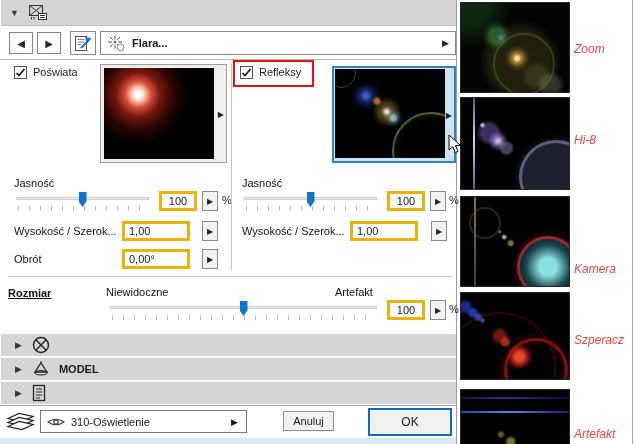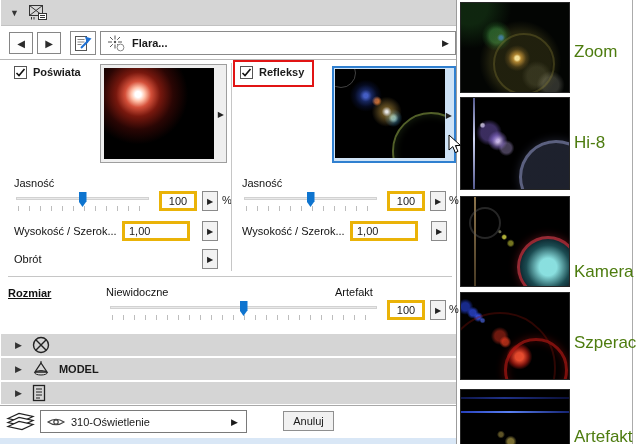--- a/index.html
+++ b/index.html
@@ -34,21 +34,21 @@
     left:100px; top:31px; width:356px; height:24px; background:#fff;
     border:1px solid #8a8a8a; display:flex; align-items:center;
   }
   .flare-dd .dd-label { font-weight:bold; font-size:11px; margin-left:6px; }
   .flare-dd .dd-arrow { margin-left:auto; margin-right:6px; font-size:9px; color:#222; }
   .toolbar-rule { left:0; top:59px; width:456px; height:1px; background:#b6b6b6; }
 
   
   .chk { width:13px; height:13px; background:#fff; border:1px solid #555;
     display:flex; align-items:center; justify-content:center; }
-  .chk-label { font-weight:bold; font-size:11px; }
+  .chk-label { font-weight:normal; font-size:11px; }
 
   .annotation {
     left:233px; top:60px; width:81px; height:27px;
     border:2px solid #e11414; background:transparent;
   }
 
   
   .preview-frame {
     left:100px; top:64px; width:127px; height:99px;
     border:1px solid #9e9e9e; background:#efefef;
@@ -118,21 +118,21 @@
   .layer-dd .dd-label { font-size:11px; margin-left:6px; }
   .layer-dd .dd-arrow { margin-left:auto; margin-right:8px; font-size:9px; }
   .btn { background:#f1f1f1; display:flex; align-items:center; justify-content:center; }
   .btn-cancel { left:283px; top:411px; width:51px; height:20px; border:1px solid #8f8f8f; font-size:11px; }
   .btn-ok { left:368px; top:408px; width:84px; height:28px; border:2px solid #0c6ac0; font-size:12px; }
   .bottom-strip { left:0; top:438px; width:456px; height:6px; background:#d9e7f6; }
 
   
   .panel-right-border { left:632px; top:0; width:1px; height:444px; background:#ababab; }
   .thumb { left:460px; width:110px; height:91px; background:#000; border:1px solid #262626; overflow:hidden; }
-  .preset-label { left:574px; font-size:17px; color:#4d7c0f; }
+  .preset-label { left:574px; font-size:12px; color:#ef4444;font-style:italic; }
 
   .t-zoom {
     background:
       radial-gradient(circle at 52% 62%, rgba(255,235,160,.95) 0 2px, rgba(235,175,65,.7) 4px, rgba(125,95,35,.4) 9px, rgba(0,0,0,0) 13px),
       radial-gradient(circle at 33% 37%, rgba(75,165,75,.5) 0 7px, rgba(40,105,40,.3) 11px, rgba(0,0,0,0) 15px),
       radial-gradient(circle at 37% 39%, rgba(60,90,255,.9) 0 1.5px, rgba(0,0,0,0) 4px),
       radial-gradient(circle at 55% 66%, rgba(150,140,55,.2) 0 30px, rgba(100,95,38,.12) 36px, rgba(0,0,0,0) 41px),
       radial-gradient(circle at 83% 92%, rgba(165,165,150,.28) 0 8px, rgba(0,0,0,0) 14px),
       radial-gradient(circle at 70% 82%, rgba(150,150,120,.18) 0 9px, rgba(0,0,0,0) 15px),
       radial-gradient(circle at 8% 4%, rgba(25,65,25,.55) 0 18px, rgba(0,0,0,0) 42px),
@@ -259,20 +259,21 @@
   <div class="abs ticks" style="left:18px; top:206px; width:130px;"></div>
   <div class="abs field center" style="left:159px; top:191px; width:38px; height:20px;">100</div>
   <div class="abs spin" style="left:202px; top:191px; width:16px; height:20px;">▶</div>
   <span class="abs unit" style="left:222px; top:194px;">%</span>
 
   <span class="abs lbl" style="left:14px; top:225px;">Wysokość / Szerok...</span>
   <div class="abs field left" style="left:122px; top:221px; width:68px; height:20px;">1,00</div>
   <div class="abs spin" style="left:202px; top:221px; width:16px; height:20px;">▶</div>
 
   <span class="abs lbl" style="left:14px; top:253px;">Obrót</span>
+  <div class="abs field left" style="left:122px; top:249px; width:68px; height:20px;">0,00°</div>
   <div class="abs spin" style="left:202px; top:249px; width:16px; height:20px;">▶</div>
 
   <div class="abs v-div"></div>
 
   <div class="abs annotation"></div>
   <div class="abs chk" style="left:240px; top:66px;">
     <svg width="11" height="11" viewBox="0 0 11 11">
       <polyline points="1.5,6 4,8.5 9.5,2" fill="none" stroke="#111" stroke-width="1.6"></polyline>
     </svg>
   </div>
@@ -346,20 +347,21 @@
   </svg>
   <div class="abs layer-dd">
     <svg style="margin-left:6px" width="18" height="12" viewBox="0 0 18 12">
       <path d="M1 6 Q9 0.5 17 6 Q9 11.5 1 6 Z" fill="none" stroke="#444" stroke-width="1.2"></path>
       <circle cx="9" cy="6" r="2.2" fill="none" stroke="#444" stroke-width="1.2"></circle>
     </svg>
     <span class="dd-label">310-Oświetlenie</span>
     <span class="dd-arrow">▶</span>
   </div>
   <div class="abs btn btn-cancel">Anuluj</div>
+  <div class="abs btn btn-ok">OK</div>
   <div class="abs bottom-strip"></div>
 
   <div class="abs panel-right-border"></div>
 
   <div class="abs thumb t-zoom" style="top:2px;">
     <div class="ring zoom-ring"></div>
   </div>
   <span class="abs preset-label" style="top:42px;">Zoom</span>
 
   <div class="abs thumb t-hi8" style="top:97px; height:93px;">

